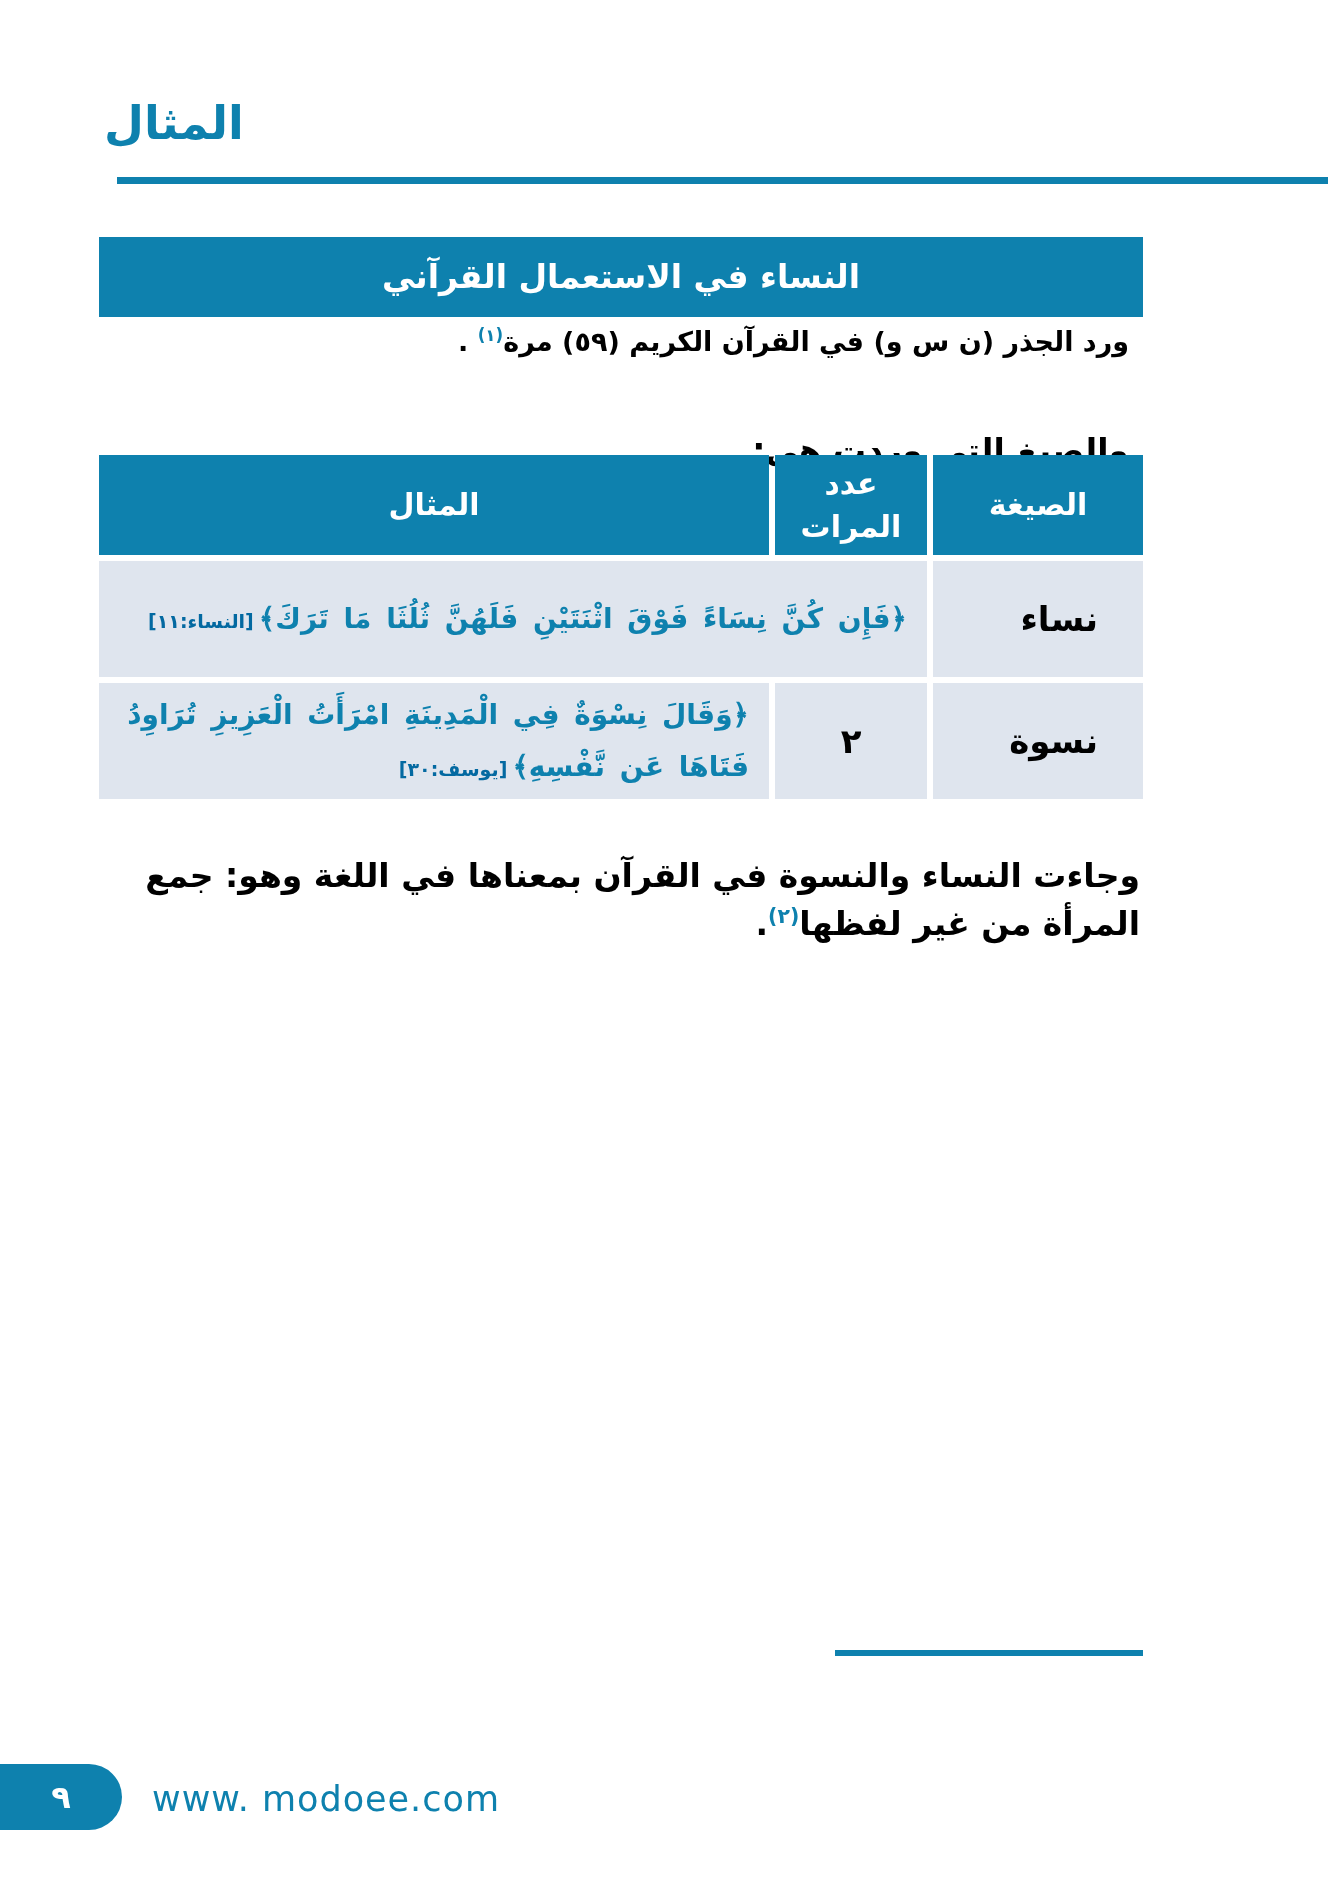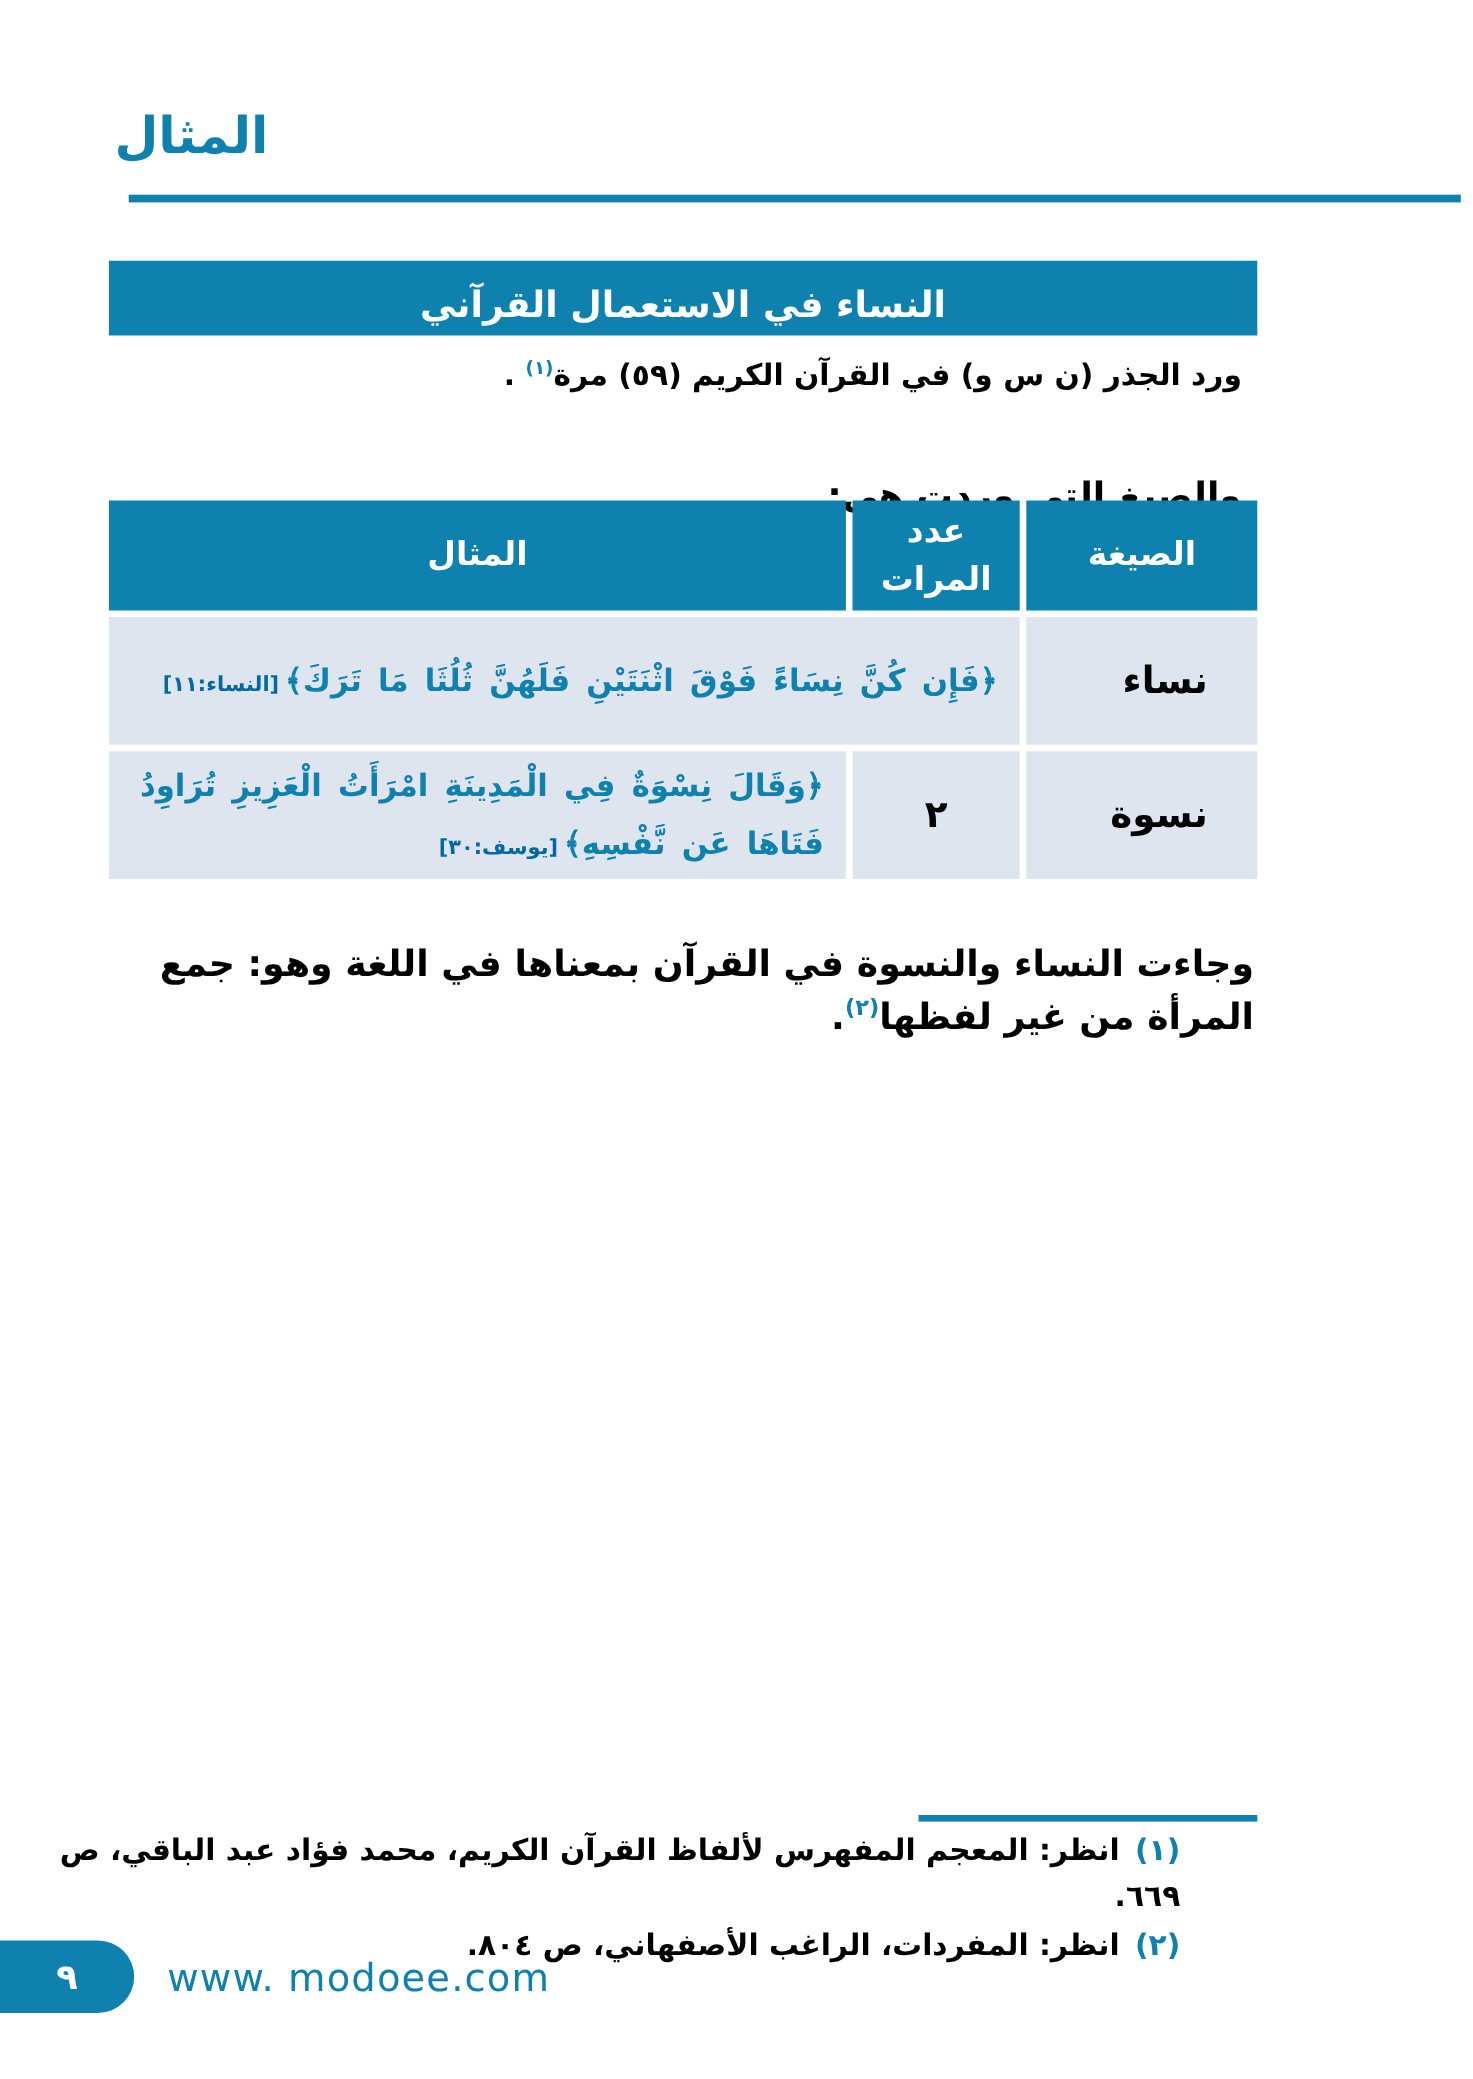--- a/index.html
+++ b/index.html
@@ -20,21 +20,21 @@
     position:absolute; left:104px; top:96px;
     font-size:46px; font-weight:bold; color:var(--accent);
     direction:rtl;
   }
   .title-rule{
     position:absolute; left:117px; top:177px;
     width:1211px; height:7px; background:var(--accent);
   }
   .banner{
     position:absolute; left:99px; top:237px;
-    width:1044px; height:68px;
+    width:1044px; height:80px;
     background:var(--accent);
     color:#fff; font-size:33px; font-weight:bold;
     text-align:center; line-height:80px;
     direction:rtl;
   }
   .intro1{
     position:absolute; right:210px; top:322px;
     font-size:27px; font-weight:bold; direction:rtl; text-align:right;
     line-height:1.45;
   }
@@ -157,24 +157,20 @@
         <div class="vwrap"><span class="verse">﴿وَقَالَ نِسْوَةٌ فِي الْمَدِينَةِ امْرَأَتُ الْعَزِيزِ تُرَاوِدُ فَتَاهَا عَن نَّفْسِهِ﴾</span> <span class="vref">[يوسف:٣٠]</span></div>
       </div>
     </div>
 
   </div>
 
   <div class="closing"><span>وجاءت النساء والنسوة في القرآن بمعناها في اللغة وهو: جمع المرأة من غير لفظها</span><span class="fnref">(٢)</span><span>.</span></div>
 
   <div class="fn-rule"></div>
 
-  <div class="footnotes">
-    <div class="fn"><span class="fn-marker">(١)</span><span>انظر: المعجم المفهرس لألفاظ القرآن الكريم، محمد فؤاد عبد الباقي، ص ٦٦٩.</span></div>
-    <div class="fn"><span class="fn-marker">(٢)</span><span>انظر: المفردات، الراغب الأصفهاني، ص ٨٠٤.</span></div>
-  </div>
 
   <div class="page-tab">
       <span>٩</span>
     </div>
 
   <div class="website">www. modoee.com</div>
 
 </div>
 
 </body></html>

